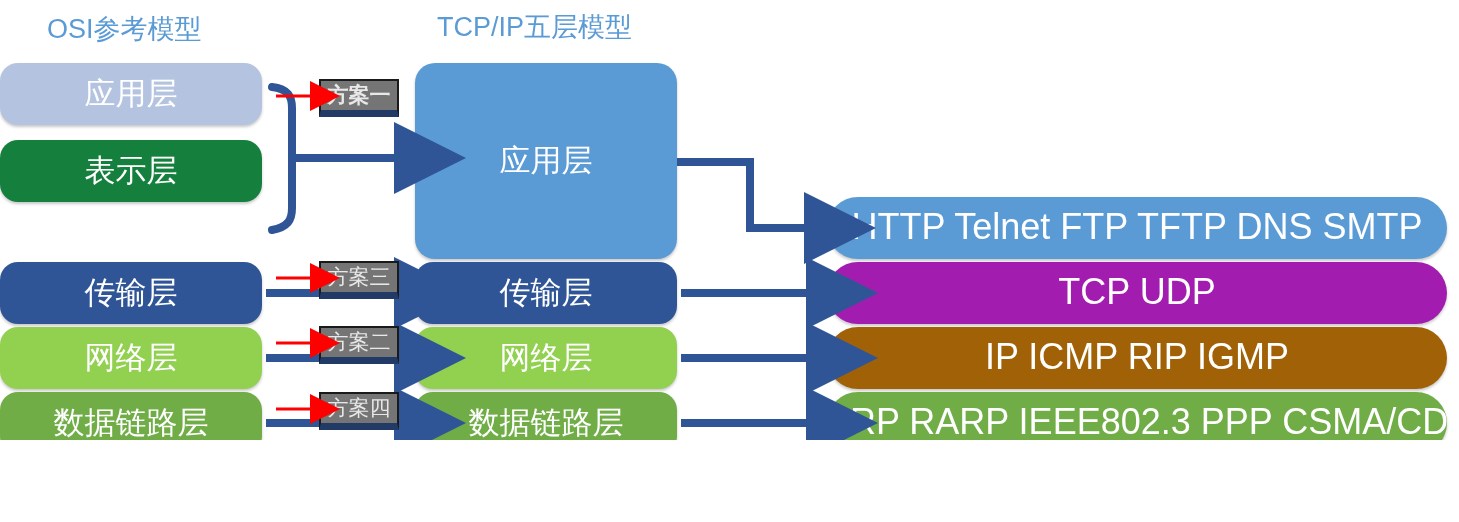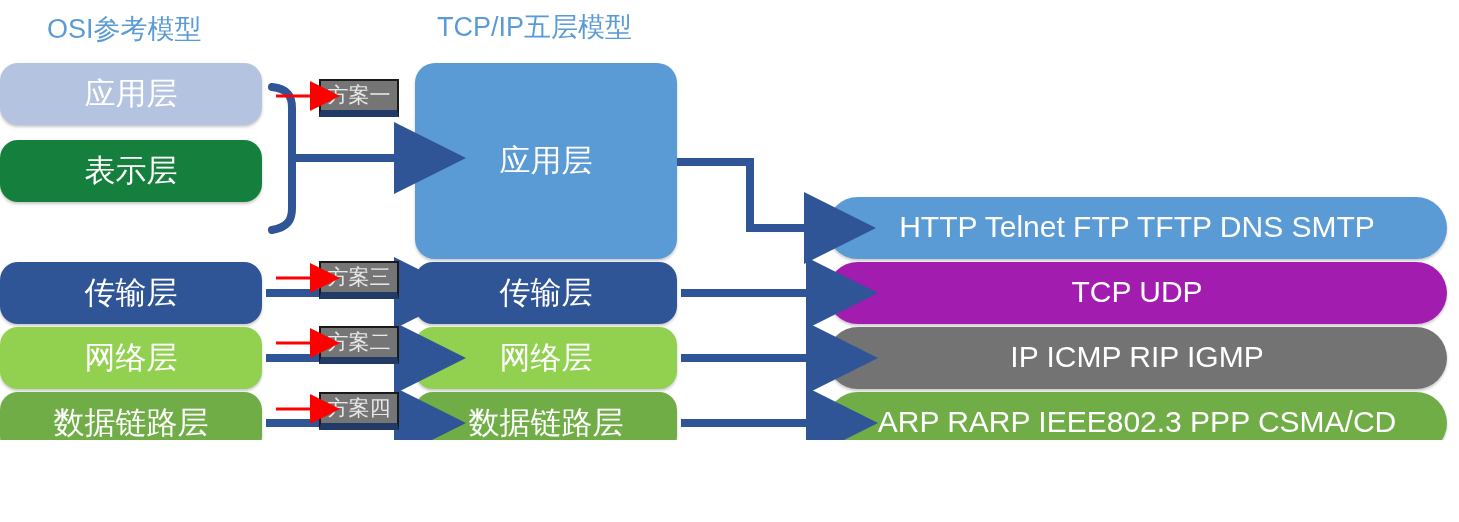--- a/index.html
+++ b/index.html
@@ -51,21 +51,21 @@
 
   
   .mid{ left:415px; width:262px; font-size:31px; border-radius:18px; }
   .mid.tall{ height:196px; border-radius:20px; }
   .mid.norm{ height:62px; }
 
   
   .proto{
     left:827px; width:620px; height:62px;
     border-radius:31px;
-    font-size:30px;
+    font-size:36px;
   }
   .proto.small{ font-size:28px; }
 
   
   .scheme{
     position:absolute;
     width:80px;
     height:38px;
     background:#757575;
     border:2px solid #1a1a1a;
@@ -133,21 +133,21 @@
   <div class="bar mid norm" style="top:458px; background:#00b050;">
     <span>物理层</span>
   </div>
 
   <div class="bar proto" style="top:197px; background:#5b9bd5;">
     <span>HTTP Telnet FTP TFTP DNS SMTP</span>
   </div>
   <div class="bar proto" style="top:262px; background:#a21caf;">
     <span>TCP     UDP</span>
   </div>
-  <div class="bar proto" style="top:327px; background:#737373;">
+  <div class="bar proto" style="top:327px; background:#a16207;">
     <span>IP ICMP RIP IGMP</span>
   </div>
   <div class="bar proto" style="top:392px; background:#70ad47;">
     <span>ARP RARP IEEE802.3 PPP CSMA/CD</span>
   </div>
 
   <svg class="svg-layer" viewBox="0 0 1459 522">
     <defs>
       <marker id="ah" markerWidth="9" markerHeight="9" refX="1" refY="4.5" orient="auto" markerUnits="strokeWidth">
         <path d="M0,0 L9,4.5 L0,9 z" fill="#2f5597"></path>
@@ -169,21 +169,21 @@
     <line x1="266" y1="489" x2="402" y2="489" stroke="#2f5597" stroke-width="8" marker-end="url(#ah)"></line>
 
     <path d="M677,162 L750,162 L750,228 L812,228" fill="none" stroke="#2f5597" stroke-width="8" marker-end="url(#ah)"></path>
 
     <line x1="681" y1="293" x2="814" y2="293" stroke="#2f5597" stroke-width="8" marker-end="url(#ah)"></line>
     <line x1="681" y1="358" x2="814" y2="358" stroke="#2f5597" stroke-width="8" marker-end="url(#ah)"></line>
     <line x1="681" y1="423" x2="814" y2="423" stroke="#2f5597" stroke-width="8" marker-end="url(#ah)"></line>
     <line x1="681" y1="489" x2="814" y2="489" stroke="#2f5597" stroke-width="8" marker-end="url(#ah)"></line>
   </svg>
 
-  <div class="scheme" style="left:319px; top:79px;">
+  <div class="scheme" style="left:319px; top:79px;font-weight:bold;">
     <span>方案一</span>
   </div>
   <div class="scheme" style="left:319px; top:261px;">
     <span>方案三</span>
   </div>
   <div class="scheme" style="left:319px; top:326px;">
     <span>方案二</span>
   </div>
   <div class="scheme" style="left:319px; top:392px;">
     <span>方案四</span>

